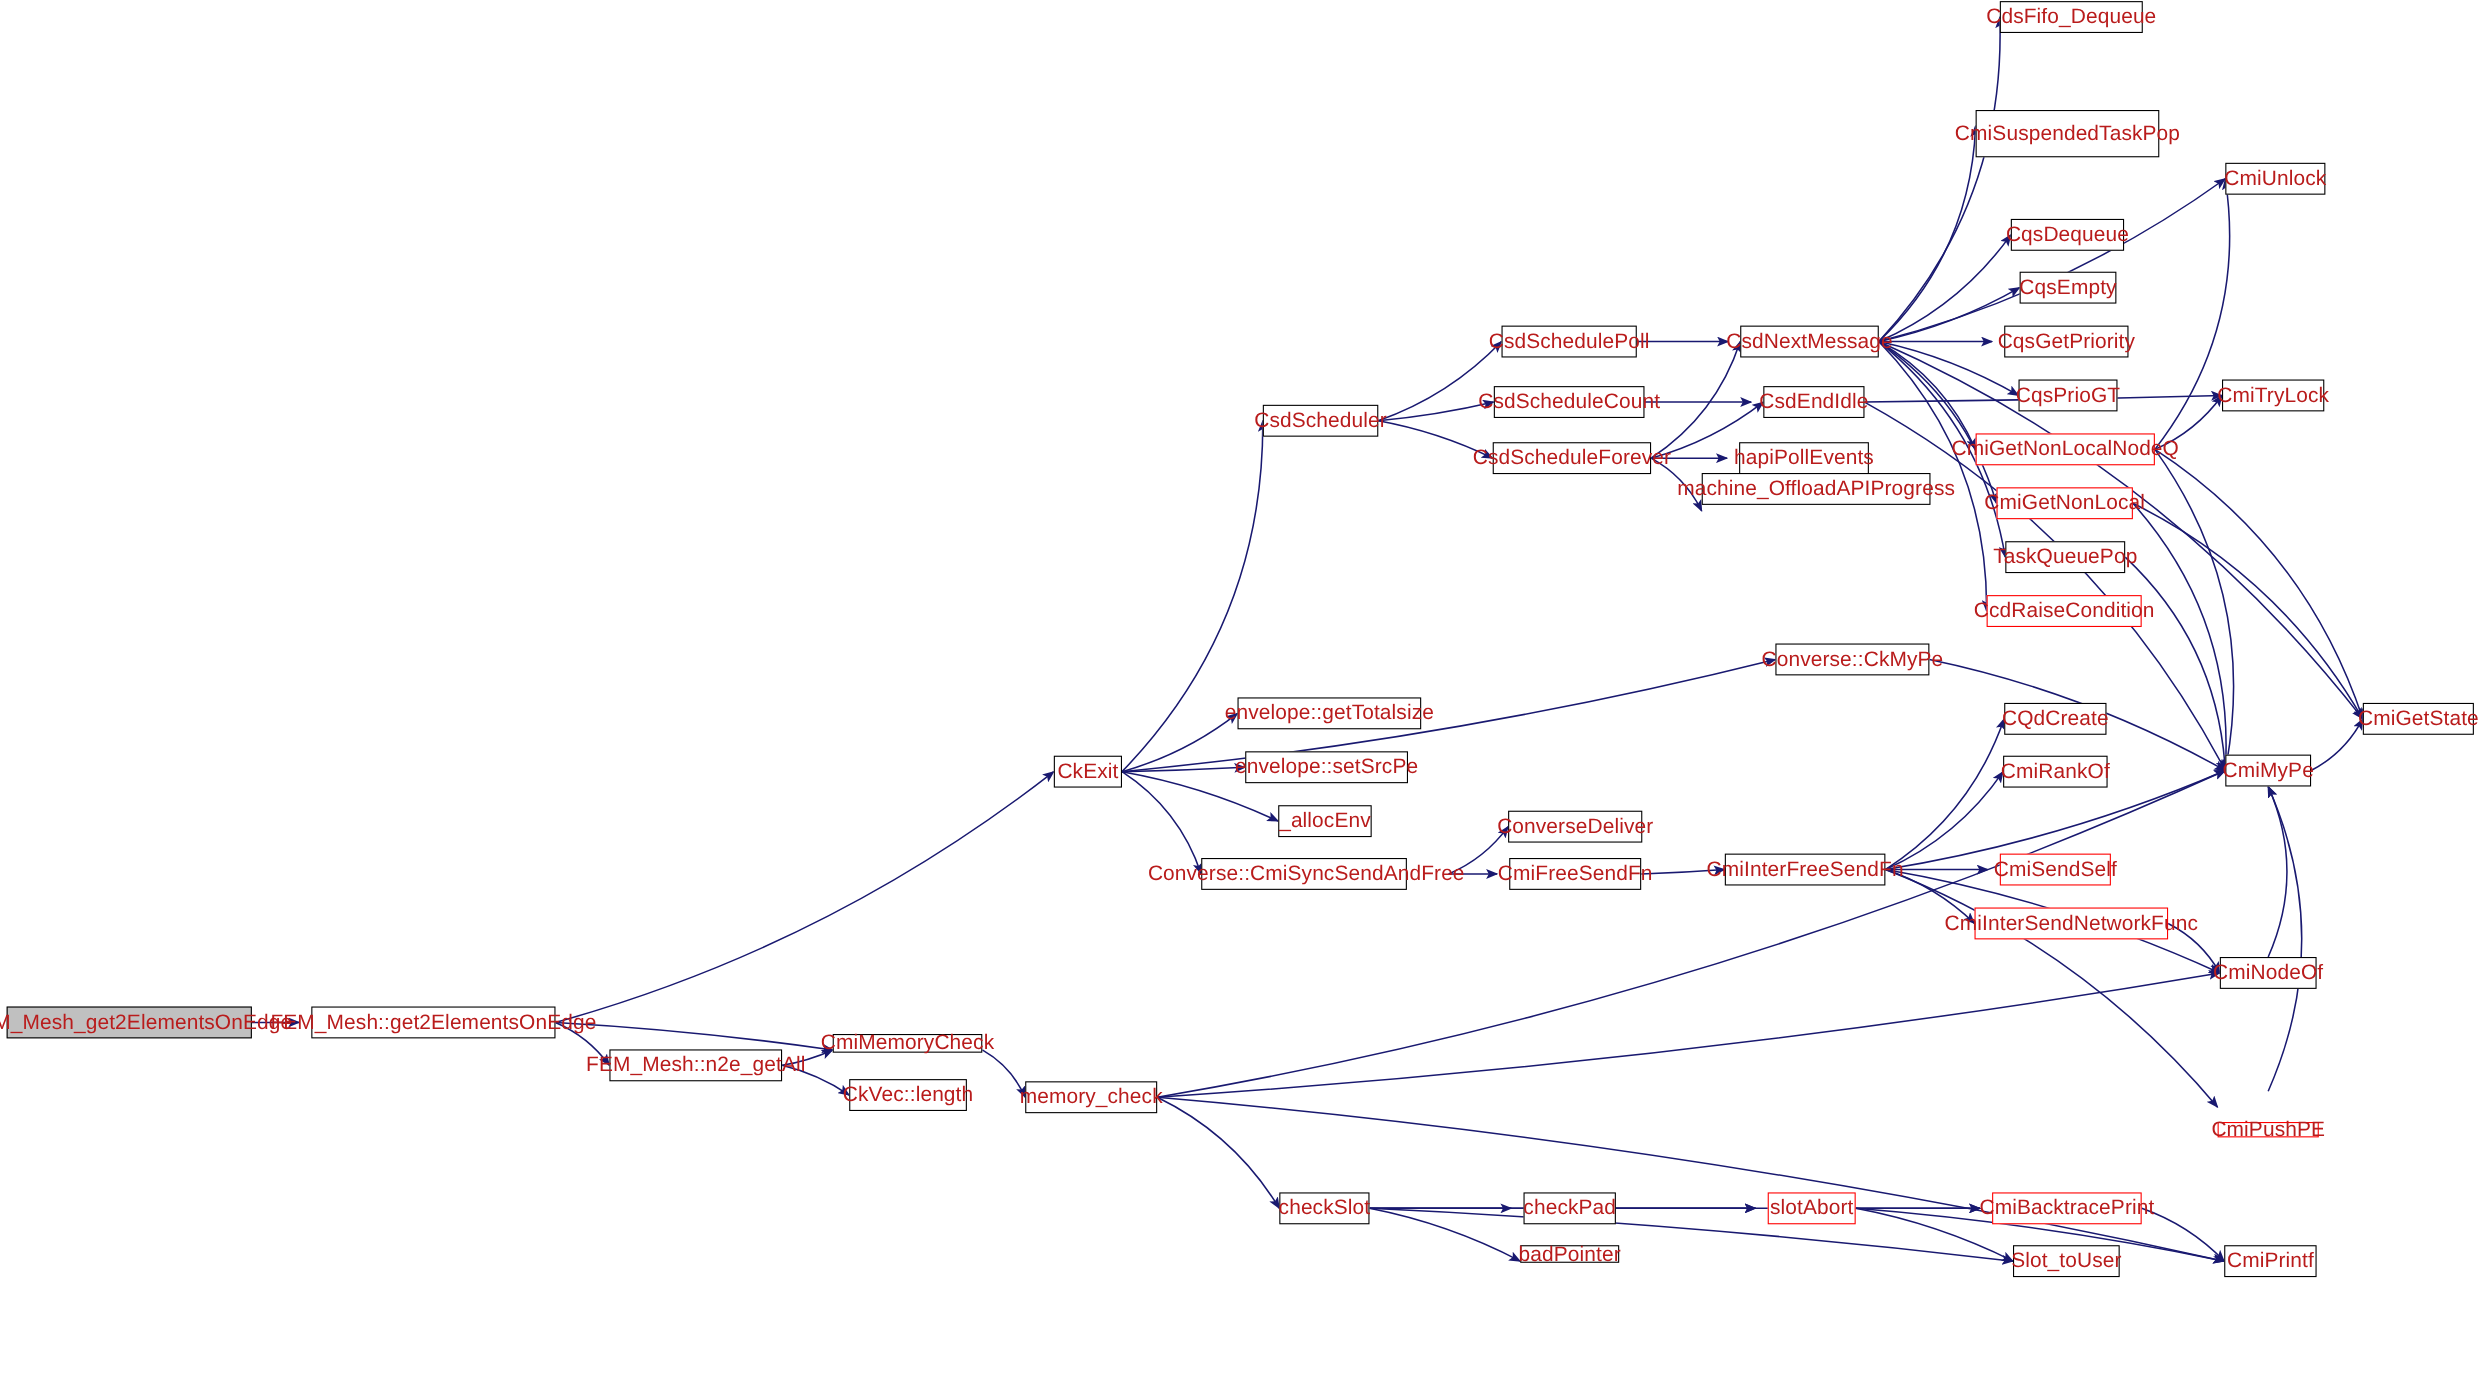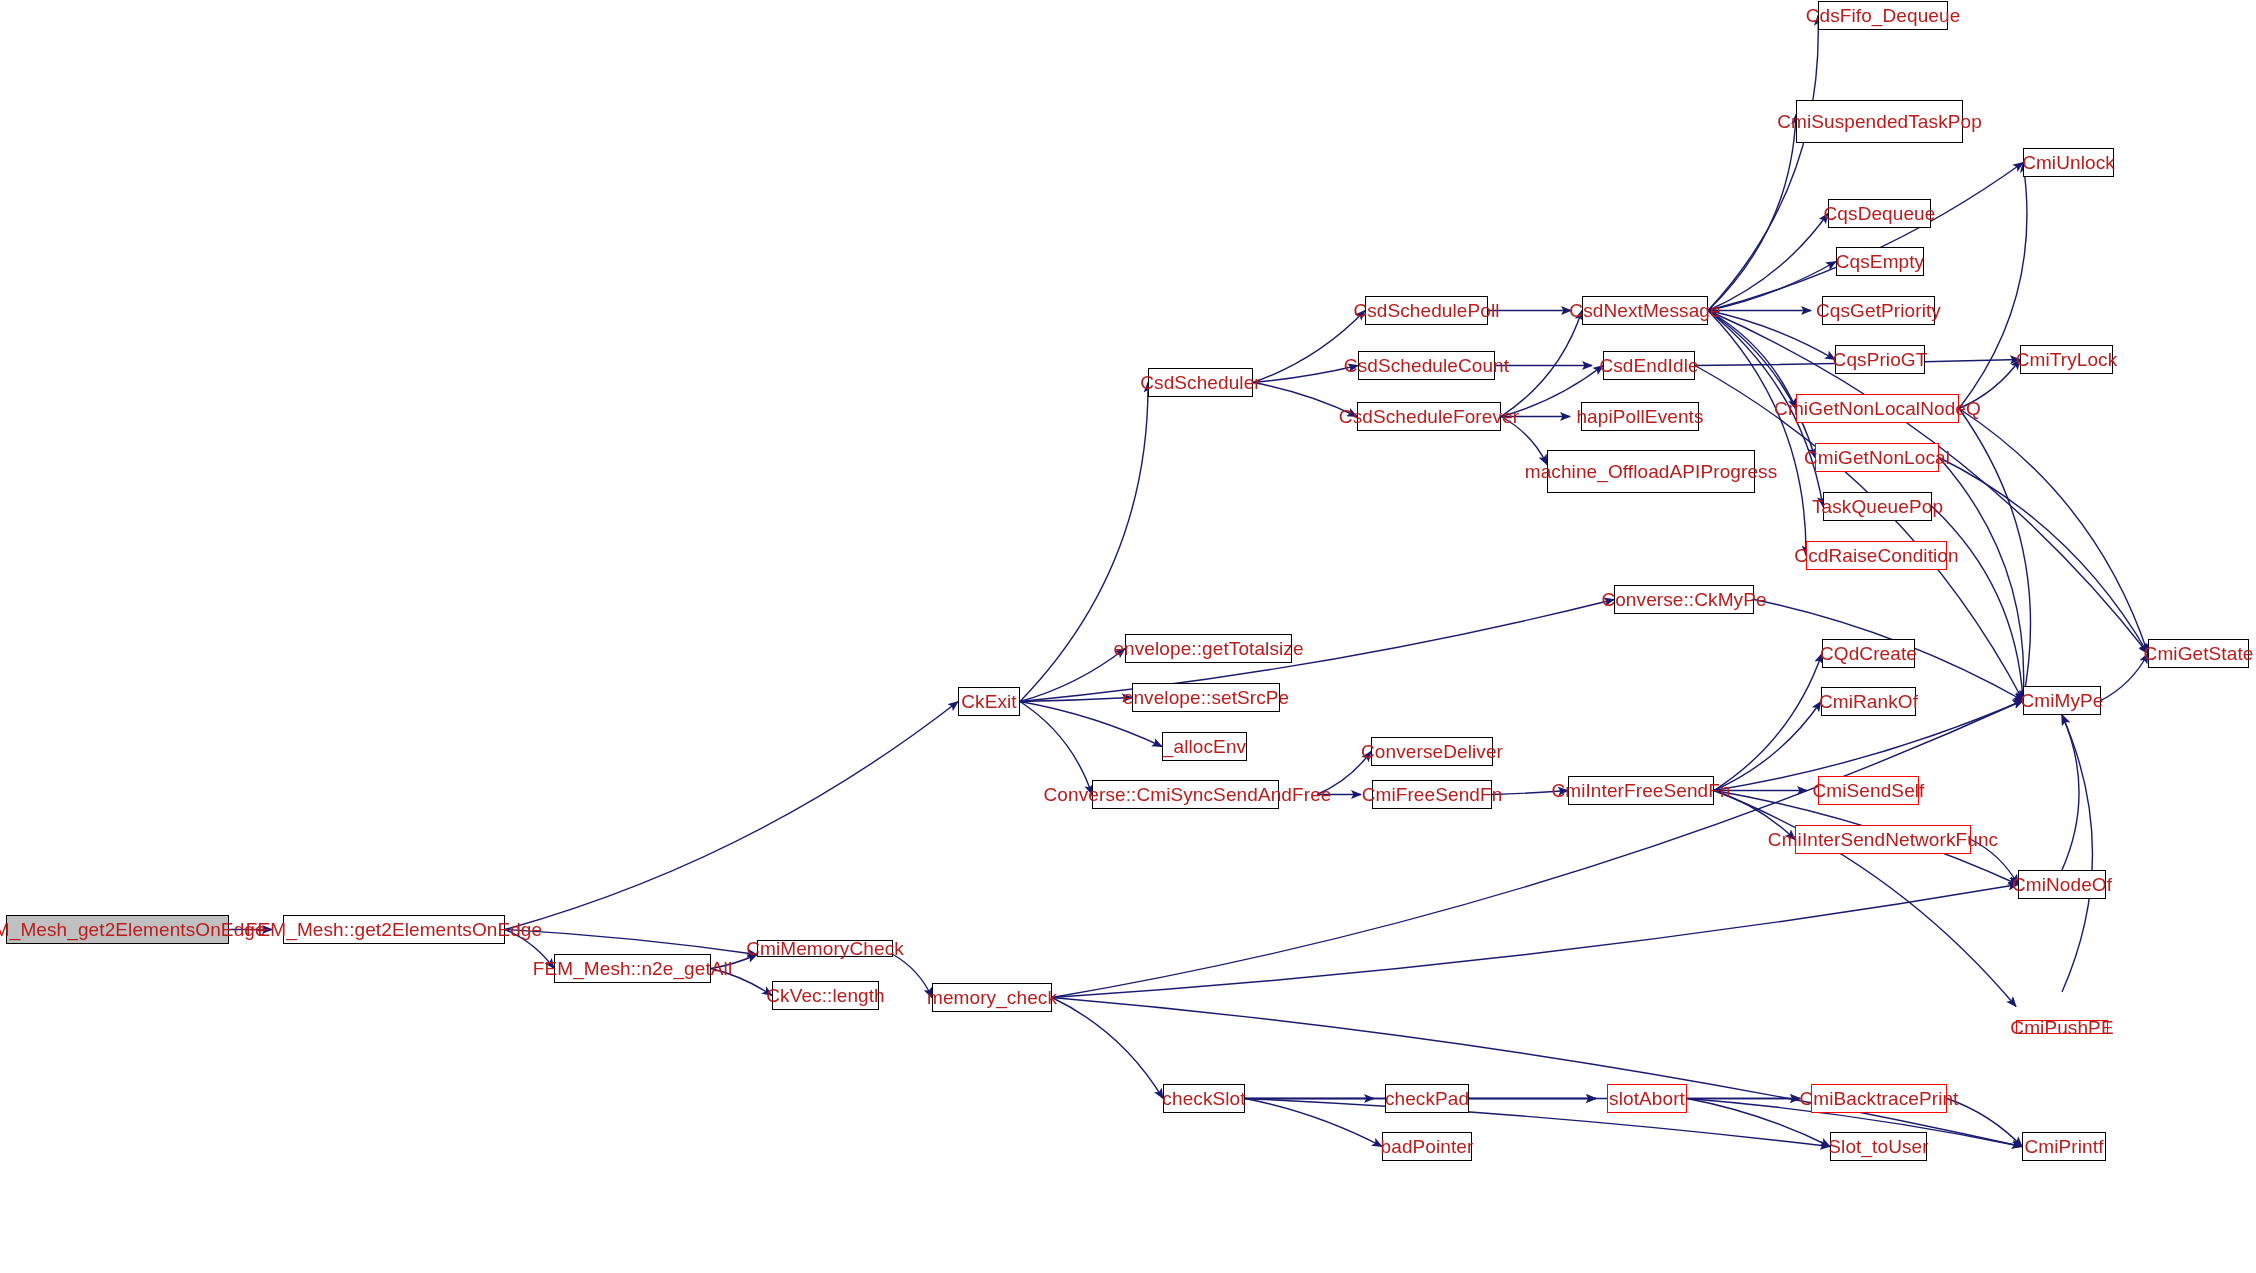--- a/index.html
+++ b/index.html
@@ -143,21 +143,21 @@
       </div>
       <div class="node" style="left: 932px; top: 983px; width: 120px; height: 29px;">
         <span>memory_check</span>
       </div>
       <div class="node" style="left: 1163px; top: 1084px; width: 82px; height: 29px;">
         <span>checkSlot</span>
       </div>
       <div class="node" style="left: 1385px; top: 1084px; width: 84px; height: 29px;">
         <span>checkPad</span>
       </div>
-      <div class="node" style="left: 1382px; top: 1132px; width: 90px; height: 29px;">
+      <div class="node" style="left: 1382px; top: 1132px; width: 90px; height: 16px;">
         <span>badPointer</span>
       </div>
       <div class="node red" style="left: 1607px; top: 1084px; width: 80px; height: 29px;">
         <span>slotAbort</span>
       </div>
       <div class="node red" style="left: 1811px; top: 1084px; width: 136px; height: 29px;">
         <span>CmiBacktracePrint</span>
       </div>
       <div class="node" style="left: 1830px; top: 1132px; width: 97px; height: 29px;">
         <span>Slot_toUser</span>
@@ -224,21 +224,21 @@
       </div>
       <div class="node" style="left: 1358px; top: 351px; width: 137px; height: 29px;">
         <span>CsdScheduleCount</span>
       </div>
       <div class="node" style="left: 1357px; top: 402px; width: 144px; height: 29px;">
         <span>CsdScheduleForever</span>
       </div>
       <div class="node" style="left: 1581px; top: 402px; width: 118px; height: 29px;">
         <span>hapiPollEvents</span>
       </div>
-      <div class="node" style="left: 1547px; top: 450px; width: 208px; height: 43px;">
+      <div class="node" style="left: 1547px; top: 430px; width: 208px; height: 29px;">
         <span>machine_OffloadAPIProgress</span>
       </div>
       <div class="node" style="left: 1603px; top: 351px; width: 92px; height: 29px;">
         <span>CsdEndIdle</span>
       </div>
       <div class="node" style="left: 1582px; top: 296px; width: 126px; height: 29px;">
         <span>CsdNextMessage</span>
       </div>
       <div class="node" style="left: 1818px; top: 1px; width: 130px; height: 29px;">
         <span>CdsFifo_Dequeue</span>

